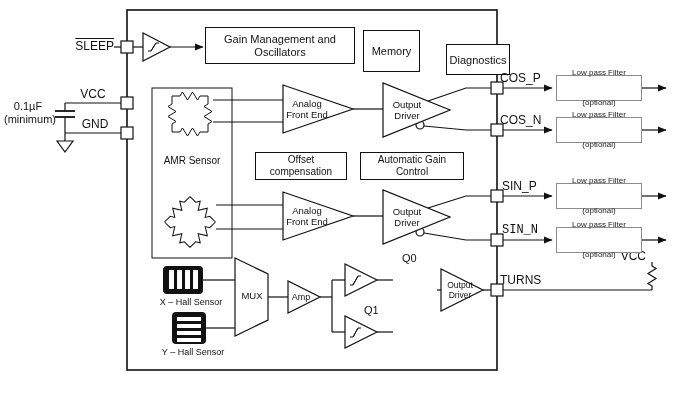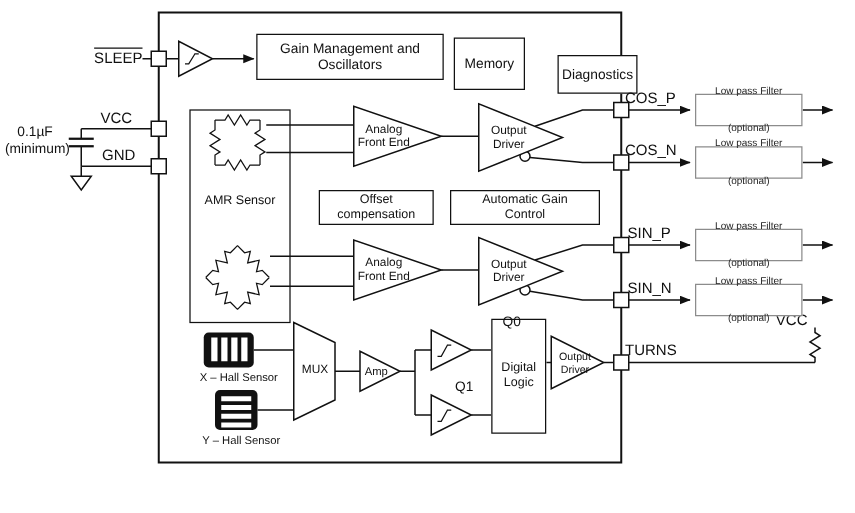--- a/index.html
+++ b/index.html
@@ -170,46 +170,42 @@
   </div>
   <div class="boxtext" style="left:384px;top:201px;width:46px;height:32px;font-size:9.5px;line-height:11px;">
     <span>Output</span>
     <span>Driver</span>
   </div>
 
   <div class="boxtext bordered" style="left:255px;top:152px;width:92px;height:28px;font-size:10px;line-height:12px;">
     <span>Offset</span>
     <span>compensation</span>
   </div>
-  <div class="boxtext bordered" style="left:360px;top:152px;width:120px;height:28px;font-size:10px;line-height:12px;">
+  <div class="boxtext bordered" style="left:360px;top:152px;width:104px;height:28px;font-size:10px;line-height:12px;">
     <span>Automatic Gain</span>
     <span>Control</span>
   </div>
 
-  <div class="boxtext bordered" style="left:393px;top:255px;width:44px;height:92px;font-size:10px;line-height:12px;">
-    <span>Digital</span>
-    <span>Logic</span>
-  </div>
   <div class="boxtext" style="left:442px;top:276px;width:36px;height:28px;font-size:8.5px;line-height:10px;">
     <span>Output</span>
     <span>Driver</span>
   </div>
 
   <div class="lbl" style="left:236px;top:291px;width:32px;text-align:center;font-size:9.5px;">MUX</div>
   <div class="lbl" style="left:287px;top:292px;width:28px;text-align:center;font-size:9px;">Amp</div>
   <div class="lbl" style="left:388px;top:252px;width:22px;font-size:11px;margin-left:14px;">Q0</div>
   <div class="lbl" style="left:364px;top:304px;width:22px;font-size:11px;">Q1</div>
 
   <div class="lbl" style="left:147px;top:297px;width:88px;text-align:center;font-size:9px;">X – Hall Sensor</div>
   <div class="lbl" style="left:149px;top:347px;width:88px;text-align:center;font-size:9px;">Y – Hall Sensor</div>
 
   <div class="lbl" style="left:500px;top:72px;font-size:12px;">COS_P</div>
   <div class="lbl" style="left:500px;top:114px;font-size:12px;">COS_N</div>
   <div class="lbl" style="left:502px;top:180px;font-size:12px;">SIN_P</div>
-  <div class="lbl" style="left:502px;top:224px;font-size:12px;">SIN_N</div>
+  <div class="lbl" style="left:502px;top:224px;font-size:12px;font-family:Liberation Mono, monospace;">SIN_N</div>
   <div class="lbl" style="left:500px;top:274px;font-size:12px;">TURNS</div>
   <div class="lbl" style="left:604px;top:250px;width:42px;text-align:right;font-size:12px;">VCC</div>
 
   <div class="boxtext lpfbox" style="left:556px;top:75px;width:86px;height:26px;font-size:8px;line-height:10px;">
     <span>Low pass Filter</span>
     <span>(optional)</span>
   </div>
   <div class="boxtext lpfbox" style="left:556px;top:117px;width:86px;height:26px;font-size:8px;line-height:10px;">
     <span>Low pass Filter</span>
     <span>(optional)</span>

